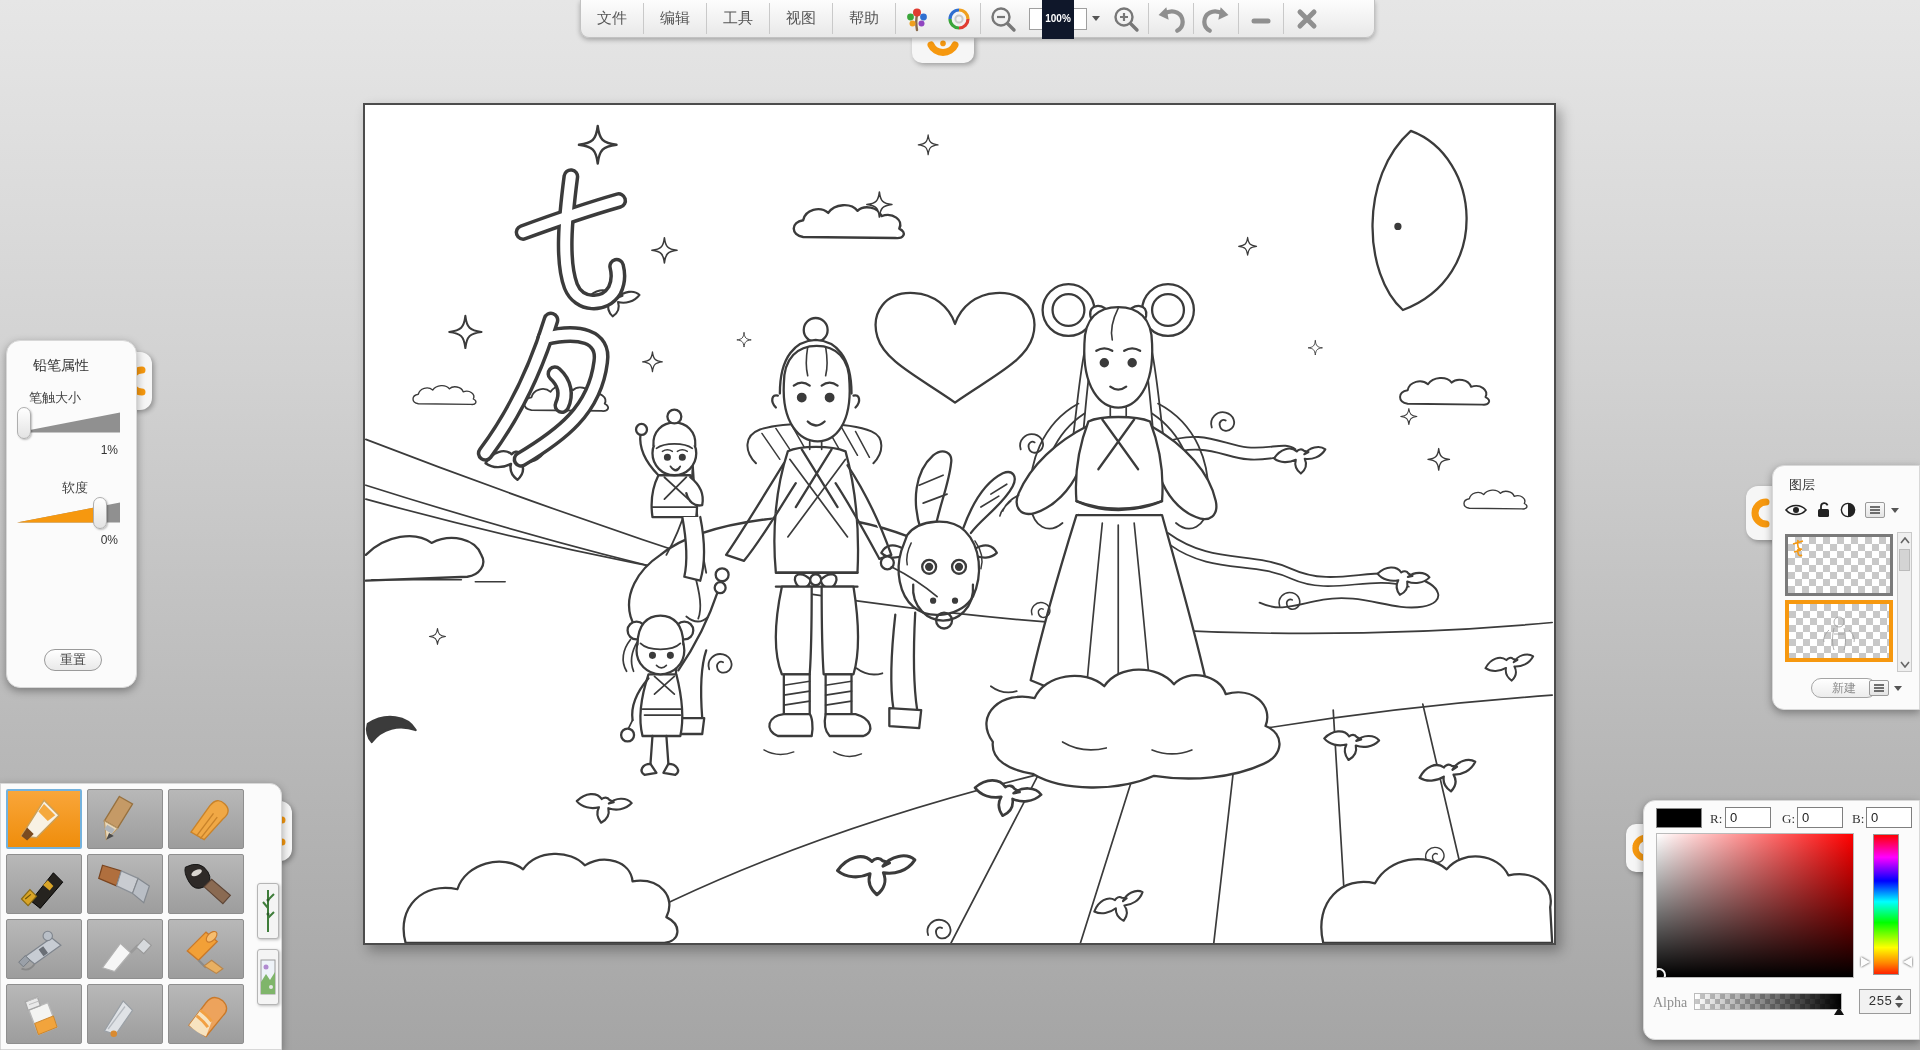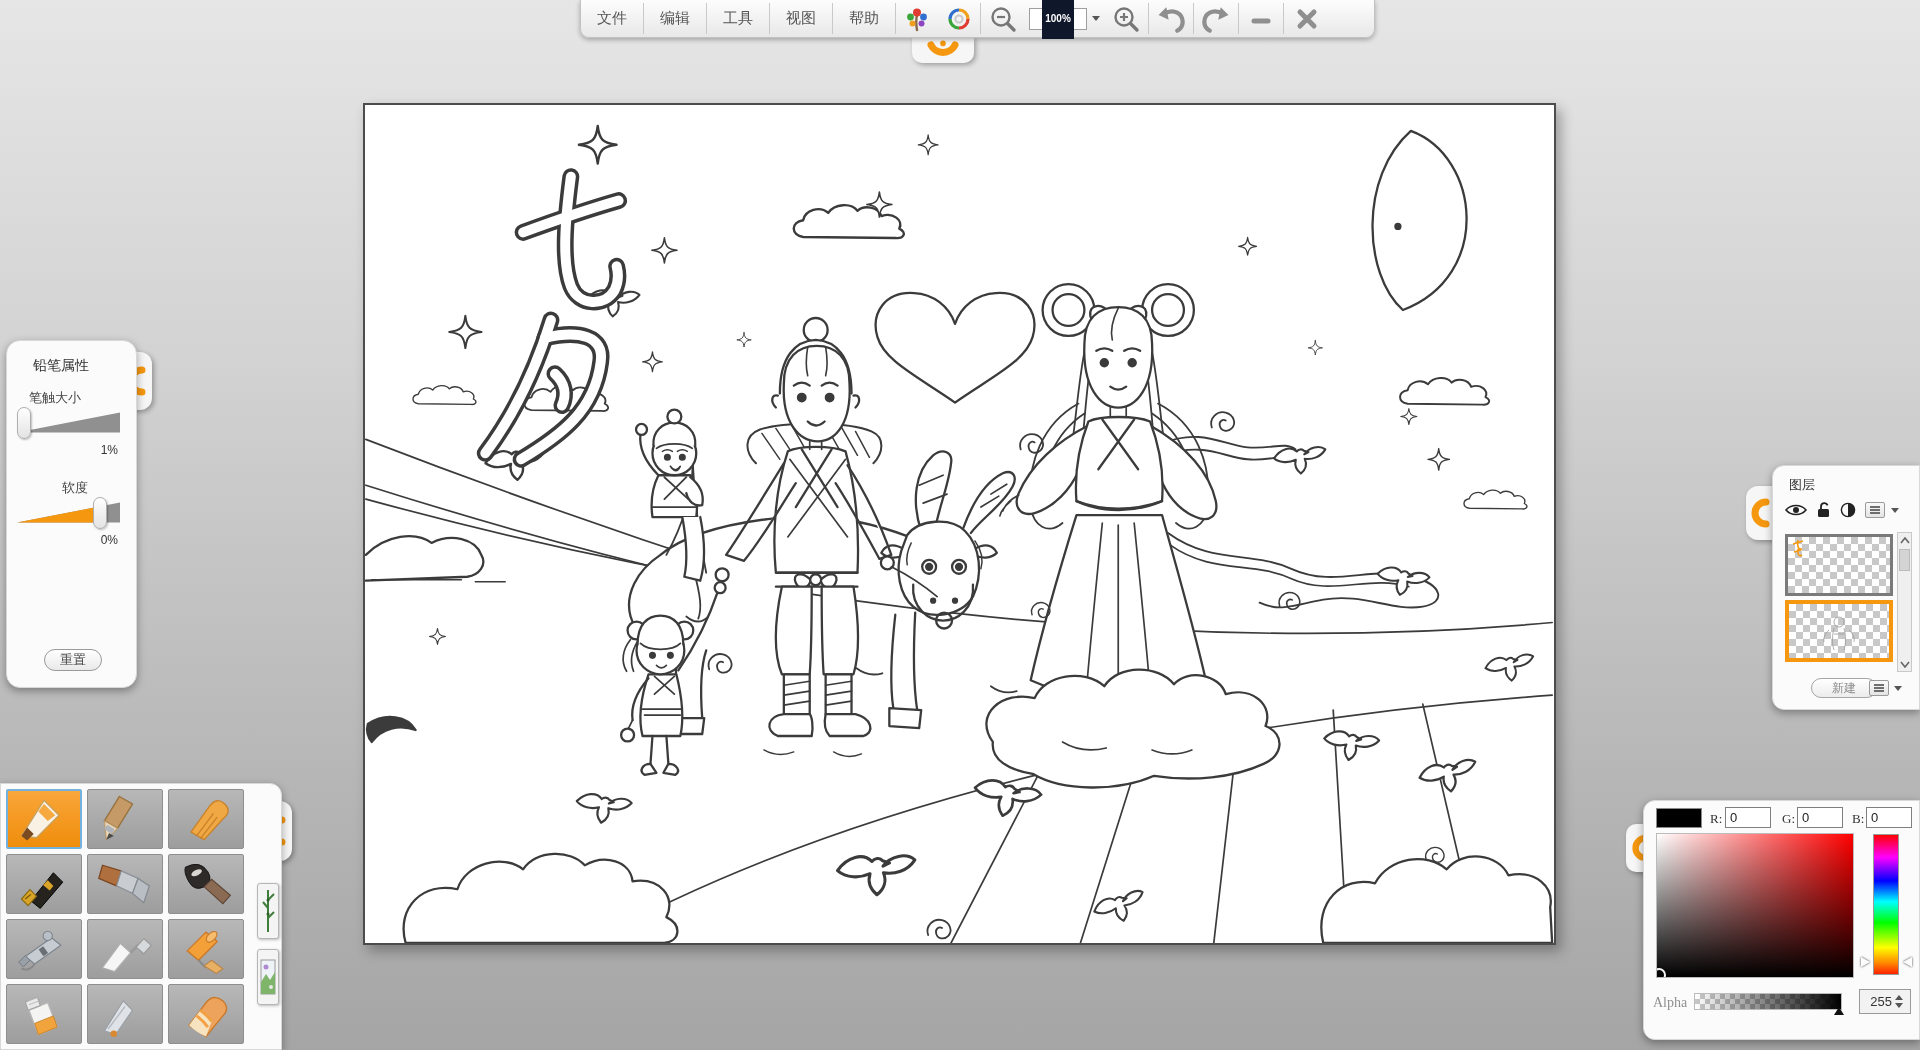--- a/index.html
+++ b/index.html
@@ -141,21 +141,21 @@
   #hue-tri-l { left:217px; top:156px; border-left:9px solid #fdfdfd; filter:drop-shadow(0 0 1px #333); }
   #hue-tri-r { left:259px; top:156px; border-right:9px solid #fdfdfd; filter:drop-shadow(0 0 1px #333); }
   #alpha-label { position:absolute; left:9px; top:194px; font-family:"Liberation Serif", serif; font-size:14px; color:#8f8f8f; }
   #alpha-slider {
     position:absolute; left:50px; top:192px; width:148px; height:17px;
     background-size:10px 10px; background-position:0 0,5px 5px; border:1px solid #bbb;
   }
   #alpha-slider .grad { position:absolute; inset:0; background:linear-gradient(to right,rgba(0,0,0,0),#000); }
   #alpha-marker { position:absolute; left:190px; top:206px; width:0; height:0; border-left:5px solid transparent; border-right:5px solid transparent; border-bottom:8px solid #111; }
   #alpha-spin { position:absolute; left:215px; top:188px; width:52px; height:25px; border:1px solid #9a9a9a; background:#f2f2f2; display:flex; }
-  #alpha-spin input { width:32px; border:none; background:#f2f2f2; font-size:13px; text-align:right; font-family:Liberation Sans, sans-serif; color:#333; }
+  #alpha-spin input { width:32px; border:none; background:#f2f2f2; font-size:13px; text-align:right; font-family:Liberation Mono, monospace; color:#333; }
   .spin-col { display:flex; flex-direction:column; justify-content:center; gap:3px; margin-left:3px; }
   .spin-up { width:0;height:0;border-left:4px solid transparent;border-right:4px solid transparent;border-bottom:5px solid #555; }
   .spin-dn { width:0;height:0;border-left:4px solid transparent;border-right:4px solid transparent;border-top:5px solid #555; }
   svg { display:block; }
 </style>
 </head>
 <body>
 
 <div id="toolbar">
   <div class="tb-menu">文件</div>

